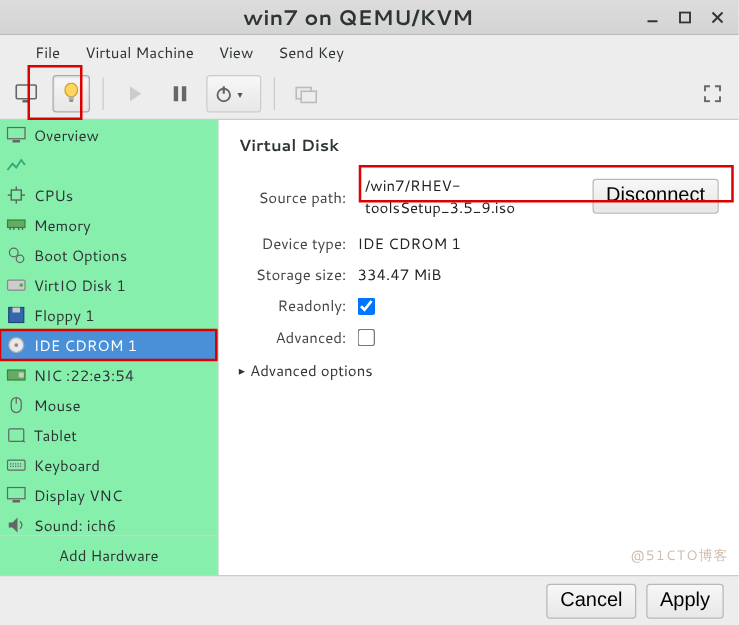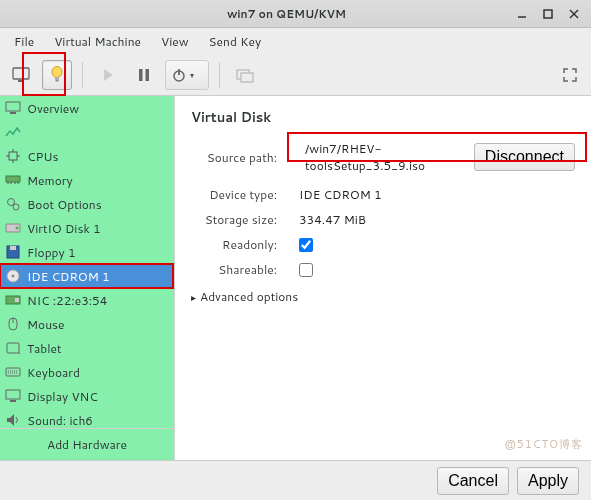--- a/index.html
+++ b/index.html
@@ -1,23 +1,23 @@
 <!DOCTYPE html>
 <html><head>
 <meta charset="utf-8">
 <style>
   * { box-sizing: border-box; margin: 0; padding: 0; }
   body { font-family: "Cantarell", "Segoe UI", sans-serif; font-size: 12px; color: #2e3436; background: #ededed; width: 591px; height: 500px; overflow: hidden; }
   
   .titlebar { height: 28px; background: linear-gradient(#dcdcdc, #d4d4d4); display: flex; align-items: center; border-bottom: 1px solid #bbb; }
-  .titlebar .title { flex: 1; text-align: center; font-weight: bold; font-size: 11px; }
+  .titlebar .title { flex: 1; text-align: center; font-weight: bold; font-size: 17px; }
   .titlebar .ctrl { width: 18px; height: 18px; margin-right: 8px; display: inline-flex; align-items: center; justify-content: center; cursor: pointer; }
   .titlebar .spacer-left { width: 60px; }
 
-  .menubar { height: 26px; background: #ededed; display: flex; align-items: center; padding: 0 6px; gap: 4px; }
+  .menubar { height: 26px; background: #ededed; display: flex; align-items: center; padding: 0 20px; gap: 4px; }
   .menubar .mitem { padding: 4px 8px; cursor: pointer; }
 
   .toolbar { height: 42px; background: #ededed; border-bottom: 1px solid #ccc; display: flex; align-items: center; padding: 0 6px; gap: 6px; position: relative; }
   .toolbar .tbtn { width: 30px; height: 30px; display: inline-flex; align-items: center; justify-content: center; border: 1px solid transparent; border-radius: 3px; cursor: pointer; color: #555; }
   .toolbar .tbtn.active { border: 1px solid #aaa; background: linear-gradient(#f7f7f7,#e7e7e7); box-shadow: inset 0 1px 2px rgba(0,0,0,0.1); }
   .toolbar .tbtn.disabled { color: #bbb; cursor: default; }
   .toolbar .tbtn.combo { width: 44px; justify-content: flex-start; padding-left: 6px; border: 1px solid #ccc; background: linear-gradient(#f7f7f7,#e7e7e7); }
   .toolbar .tbtn.combo::after { content: "▾"; font-size: 8px; margin-left: 4px; color: #555; }
   .toolbar .vsep { width: 1px; height: 26px; background: #ccc; margin: 0 4px; }
   .toolbar .right { margin-left: auto; }
@@ -34,21 +34,21 @@
   .sitem.selected { background: #4a90d9; color: #fff; }
   .sitem .sicon { width: 18px; height: 16px; display: inline-flex; align-items: center; justify-content: center; font-size: 12px; color: #5a5a5a; }
   .sitem .slabel { font-size: 12px; white-space: nowrap; overflow: hidden; }
   .sitem.selected .sicon { color: #fff; }
   .sitem .redbox { position: absolute; left: -1px; top: -1px; right: 0px; bottom: -1px; border: 2px solid #d00; pointer-events: none; }
   .addhw { height: 32px; border-top: 1px solid #d0d0d0; display: flex; align-items: center; justify-content: center; cursor: pointer; }
 
   .details { flex: 1; padding: 12px 16px; background: #fff; position: relative; }
   .section-title { font-weight: bold; font-size: 13px; margin-bottom: 10px; }
   .row { display: flex; align-items: center; margin-bottom: 8px; }
-  .row .lbl { width: 86px; text-align: right; margin-right: 22px; color: #444; }
+  .row .lbl { width: 86px; text-align: right; margin-right: 9px; color: #444; }
   .row .val { color: #222; }
   .row input[type=checkbox] { width: 14px; height: 14px; }
   .srcrow { position: relative; }
   .srcpath { flex: 1; padding: 4px 6px; }
   .btn { padding: 4px 10px; border: 1px solid #b8b8b8; background: linear-gradient(#f7f7f7,#e7e7e7); border-radius: 3px; cursor: pointer; font-size: 16px; }
   .red-box-2 { position: absolute; left: 96px; top: -4px; width: 300px; height: 30px; border: 2px solid #d00; pointer-events: none; }
   .adv { margin-top: 10px; cursor: pointer; display: flex; align-items: center; gap: 4px; }
   .adv::before { content: "▸"; font-size: 10px; }
   .watermark { position: absolute; right: 8px; bottom: 8px; font-size: 11px; color: rgba(160,120,90,0.5); letter-spacing: 1px;}
 
@@ -288,21 +288,21 @@
     </div>
     <div class="row">
       <div class="lbl">Storage size:</div>
       <div class="val">334.47 MiB</div>
     </div>
     <div class="row">
       <div class="lbl">Readonly:</div>
       <input type="checkbox" id="ro-cb" checked="" style="">
     </div>
     <div class="row">
-      <div class="lbl">Shareable:</div>
+      <div class="lbl">Advanced:</div>
       <input type="checkbox" id="sh-cb" style="">
     </div>
     <div class="adv">
         <span>Advanced options</span>
       </div>
     <div class="watermark">@51CTO博客</div>
   </div>
 </div>
 
 <div class="footer">

